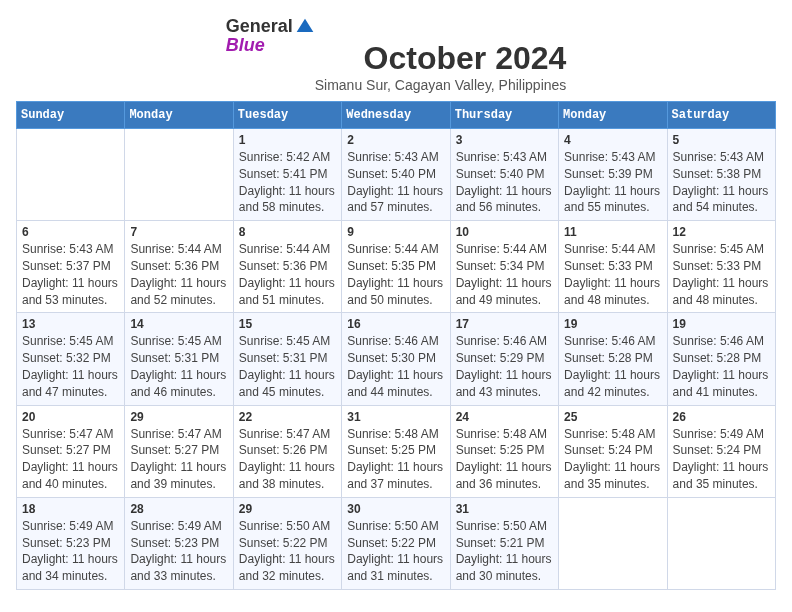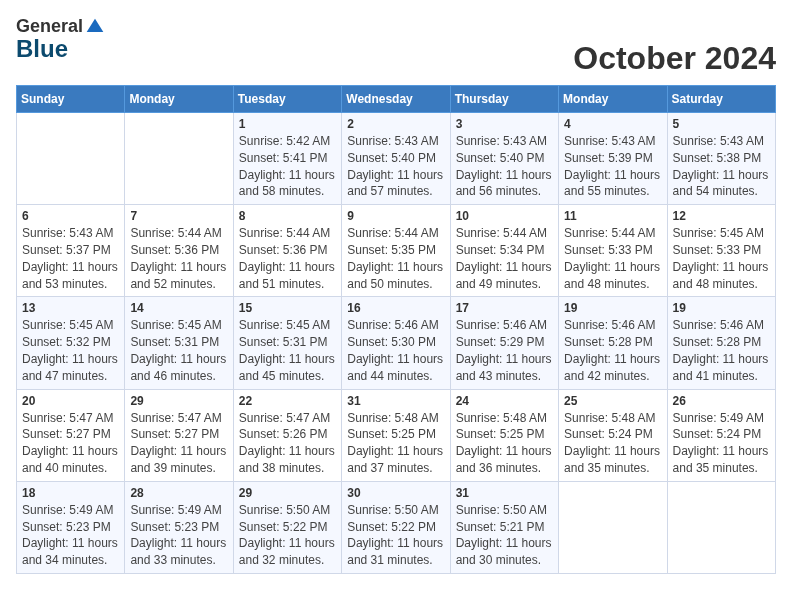--- a/index.html
+++ b/index.html
@@ -6,21 +6,21 @@
     body {
       font-family: Arial, sans-serif;
       background: #fff;
       width: 792px;
       min-height: 612px;
       padding: 16px;
     }
     .header {
       display: flex;
       align-items: flex-start;
-      justify-content: space-between;
+      justify-content: center;
       margin-bottom: 8px;
     }
     .logo {
       display: flex;
       flex-direction: column;
       align-items: flex-start;
     }
     .logo-text {
       display: flex;
       align-items: center;
@@ -55,20 +55,21 @@
     .calendar thead tr {
       background-color: #3a7abf;
     }
     .calendar thead th {
       color: #fff;
       padding: 6px 4px;
       text-align: left;
       font-size: 12px;
       border: 1px solid #5599dd;
       font-weight: bold;
+      font-family: Liberation Mono, monospace;
     }
     .calendar tbody tr {
       background-color: #fff;
     }
     .calendar tbody tr:nth-child(odd) {
       background-color: #f5f8ff;
     }
     .calendar tbody td {
       border: 1px solid #d0d8e8;
       vertical-align: top;
@@ -96,24 +97,25 @@
 <body>
 
 <div class="header">
   <div class="logo">
     <div class="logo-text">
       <span class="logo-general">General</span>
       <svg class="logo-icon" viewBox="0 0 24 24" fill="#1a6abf">
         <polygon points="12,2 22,18 2,18" fill="#1a6abf"></polygon>
       </svg>
     </div>
-    <div style="font-size:24px; font-weight:bold; color:#0c4a6e; margin-top:-2px;">Blue</div>
+    <div style="font-size:18px; font-weight:bold; color:#a21caf; margin-top:-2px;font-style:italic;">Blue</div>
   </div>
   <div class="title-block">
     <div class="month-title">October 2024</div>
+    <div class="subtitle">Simanu Sur, Cagayan Valley, Philippines</div>
   </div>
 </div>
 
 <table class="calendar">
   <thead>
     <tr>
     <th>Sunday</th>
         <th>Monday</th>
         <th>Tuesday</th>
         <th>Wednesday</th>

